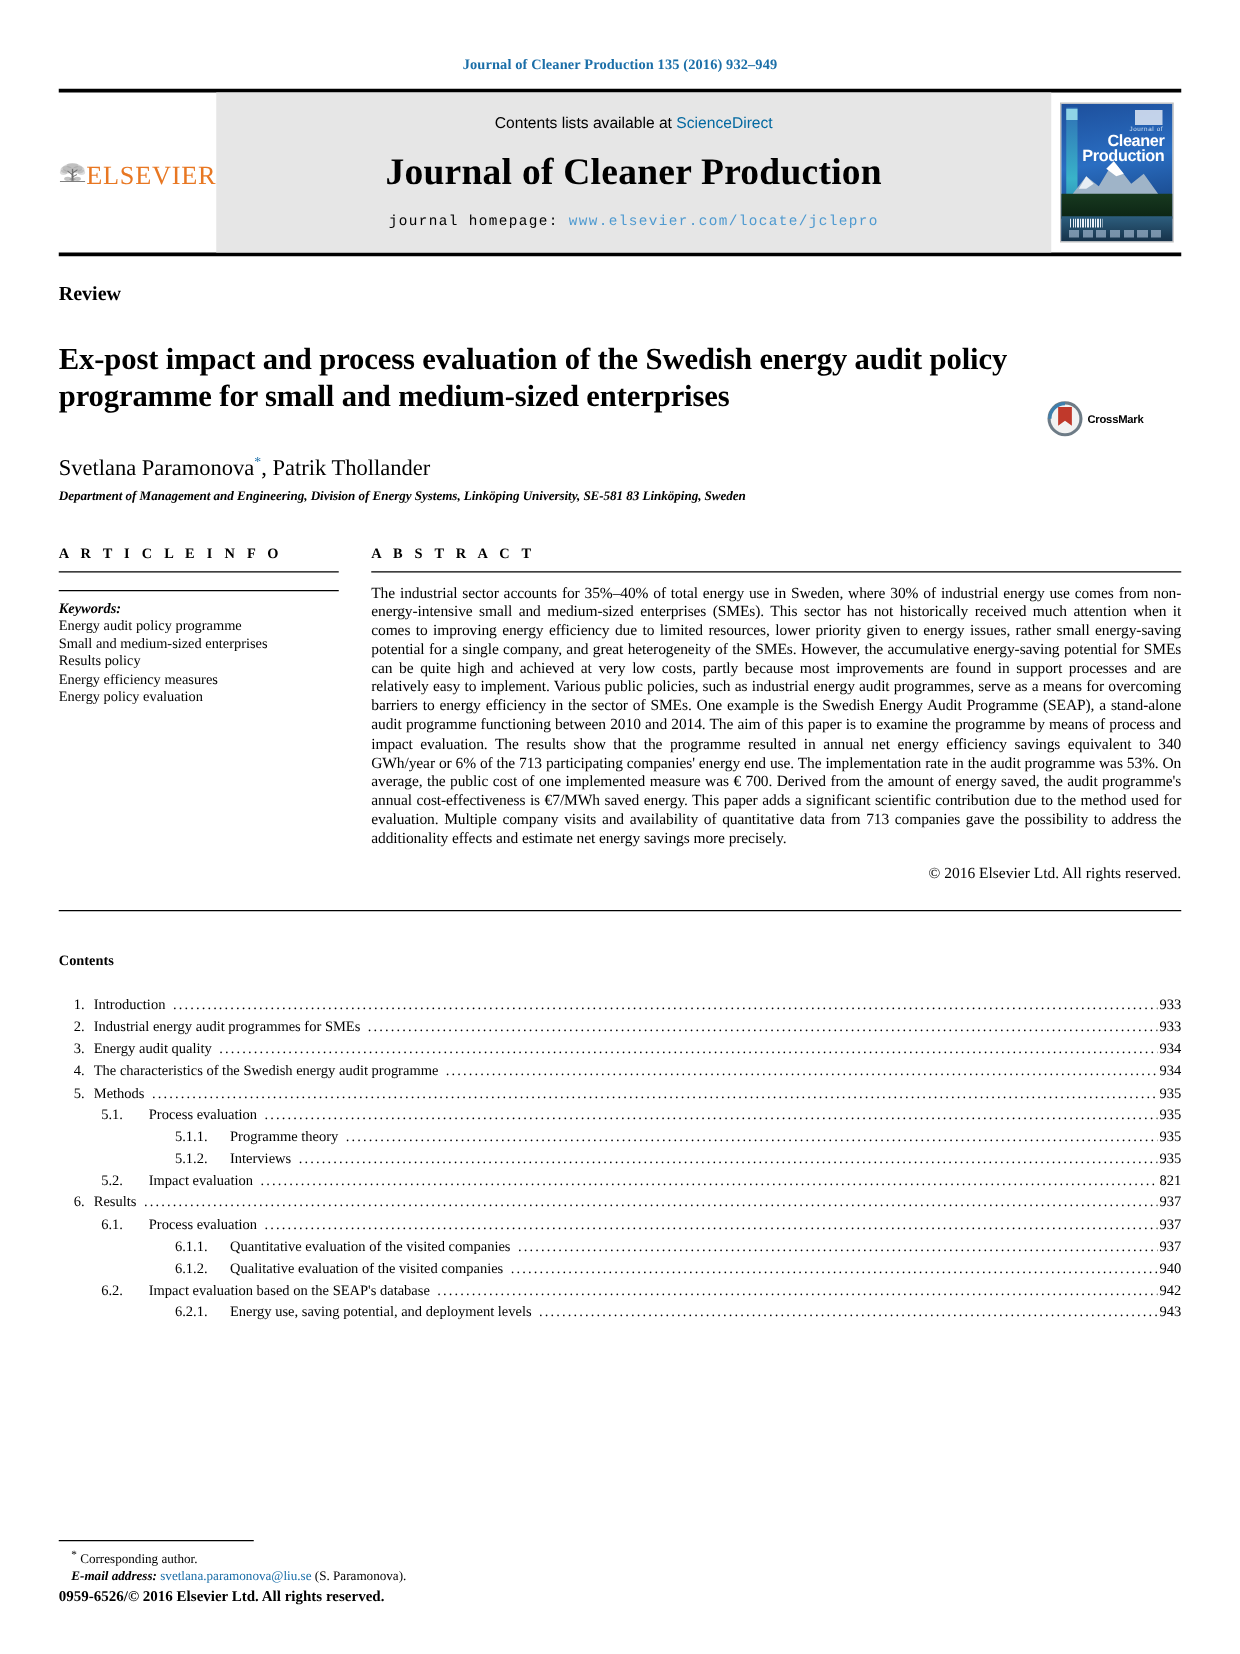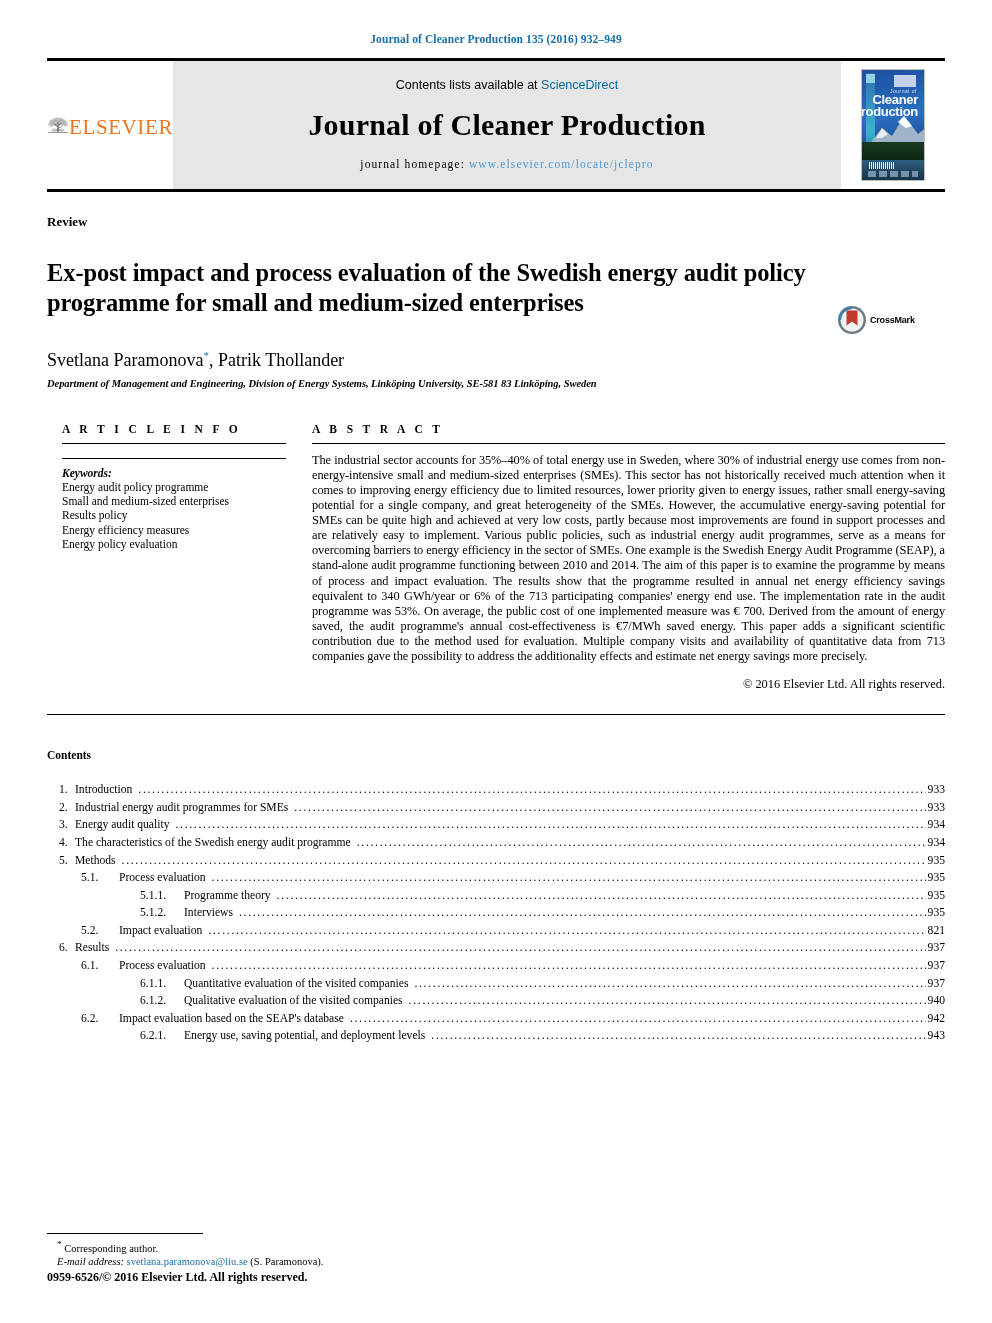--- a/index.html
+++ b/index.html
@@ -24,21 +24,21 @@
   }
 
   
   .running-head {
     text-align: center;
     color: #1a6ea8;
     font-family: "Liberation Serif", serif;
     font-weight: bold;
     font-size: 11.5px;
     letter-spacing: 0.1px;
-    padding-top: 33px;
+    padding-top: 46px;
     height: 16px;
   }
 
   
   .masthead {
     margin-top: 9px;
     border-top: 3px solid #000;
     display: flex;
     align-items: stretch;
     height: 128px;
@@ -86,36 +86,36 @@
   }
   .journal-title {
     font-family: "Liberation Serif", serif;
     font-size: 30px;
     margin-top: 16px;
     margin-bottom: 16px;
     letter-spacing: 0.2px;
     font-weight: bold;
   }
   .homepage-line {
-    font-family: Liberation Serif, serif;
+    font-family: Liberation Mono, monospace;
     font-size: 11.5px;
     letter-spacing: 1.1px;
   }
   .homepage-line .url {
     color: #4f9ad0;
   }
   .masthead-right {
     width: 104px;
     flex: 0 0 104px;
     display: flex;
     align-items: center;
     justify-content: center;
   }
   .cover {
-    width: 64px;
+    width: 91px;
     height: 112px;
     position: relative;
     background: linear-gradient(170deg, #1d4f9c 0%, #2a6ec2 42%, #0d2d63 100%);
     overflow: hidden;
     border: 1px solid #bdbdbd;
     box-sizing: border-box;
   }
   .cover .spine {
     position: absolute; left: 4px; top: 3px; bottom: 3px; width: 9px;
     background: linear-gradient(180deg,#2f6fb5 0%, #39b3c9 55%, #1f5fa0 100%);
@@ -160,21 +160,21 @@
     opacity: .7;
   }
   .masthead-rule {
     border-bottom: 3px solid #000;
   }
 
   
   .article-type {
     font-family: "Liberation Serif", serif;
     font-weight: bold;
-    font-size: 13px;
+    font-size: 16px;
     margin-top: 22px;
   }
   .title-row {
     display: flex;
     align-items: flex-end;
     margin-top: 12px;
   }
   .title {
     flex: 1 1 auto;
     font-family: "Liberation Serif", serif;
@@ -212,21 +212,20 @@
     font-weight: bold;
     font-size: 10.5px;
     margin-top: 7px;
     letter-spacing: -0.05px;
   }
 
   
   .info-abstract {
     display: flex;
     margin-top: 34px;
-    margin-left: 15px;
   }
   .col-info {
     width: 250px;
     flex: 0 0 250px;
     padding-right: 26px;
     box-sizing: border-box;
   }
   .col-abstract {
     flex: 1 1 auto;
   }
@@ -338,21 +337,21 @@
     width: 156px;
   }
   .foot-note {
     font-family: "Liberation Serif", serif;
     font-size: 10.5px;
     line-height: 13.5px;
     margin-top: 4px;
     padding-left: 10px;
   }
   .foot-note .star { font-size: 9px; vertical-align: super; }
-  .foot-note .em { font-style: italic; font-weight: normal; }
+  .foot-note .em { font-style: italic; font-weight: bold; }
   .foot-note .mail { color: #1a6ea8; }
   .doi {
     color: #1a6ea8;
     font-family: "Liberation Serif", serif;
     font-weight: bold;
     font-size: 12px;
     margin-top: 18px;
   }
   .issn {
     font-family: "Liberation Serif", serif;

